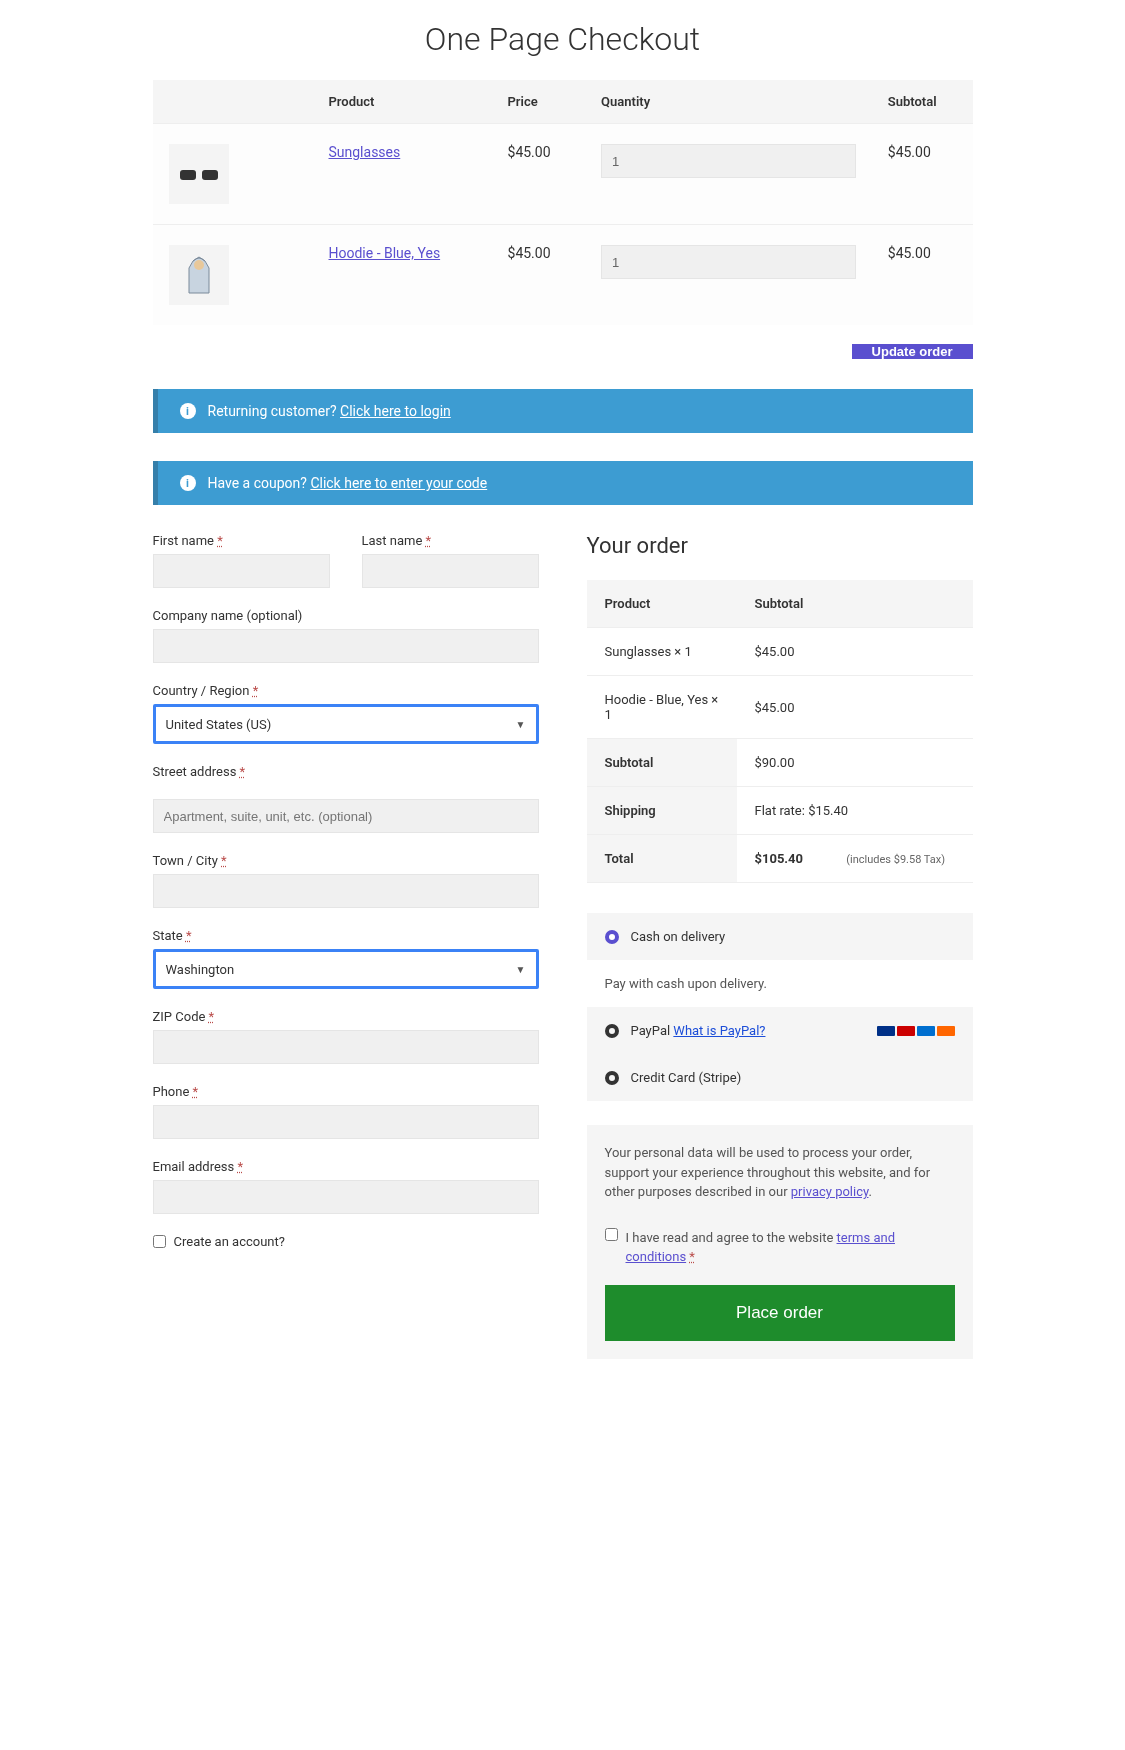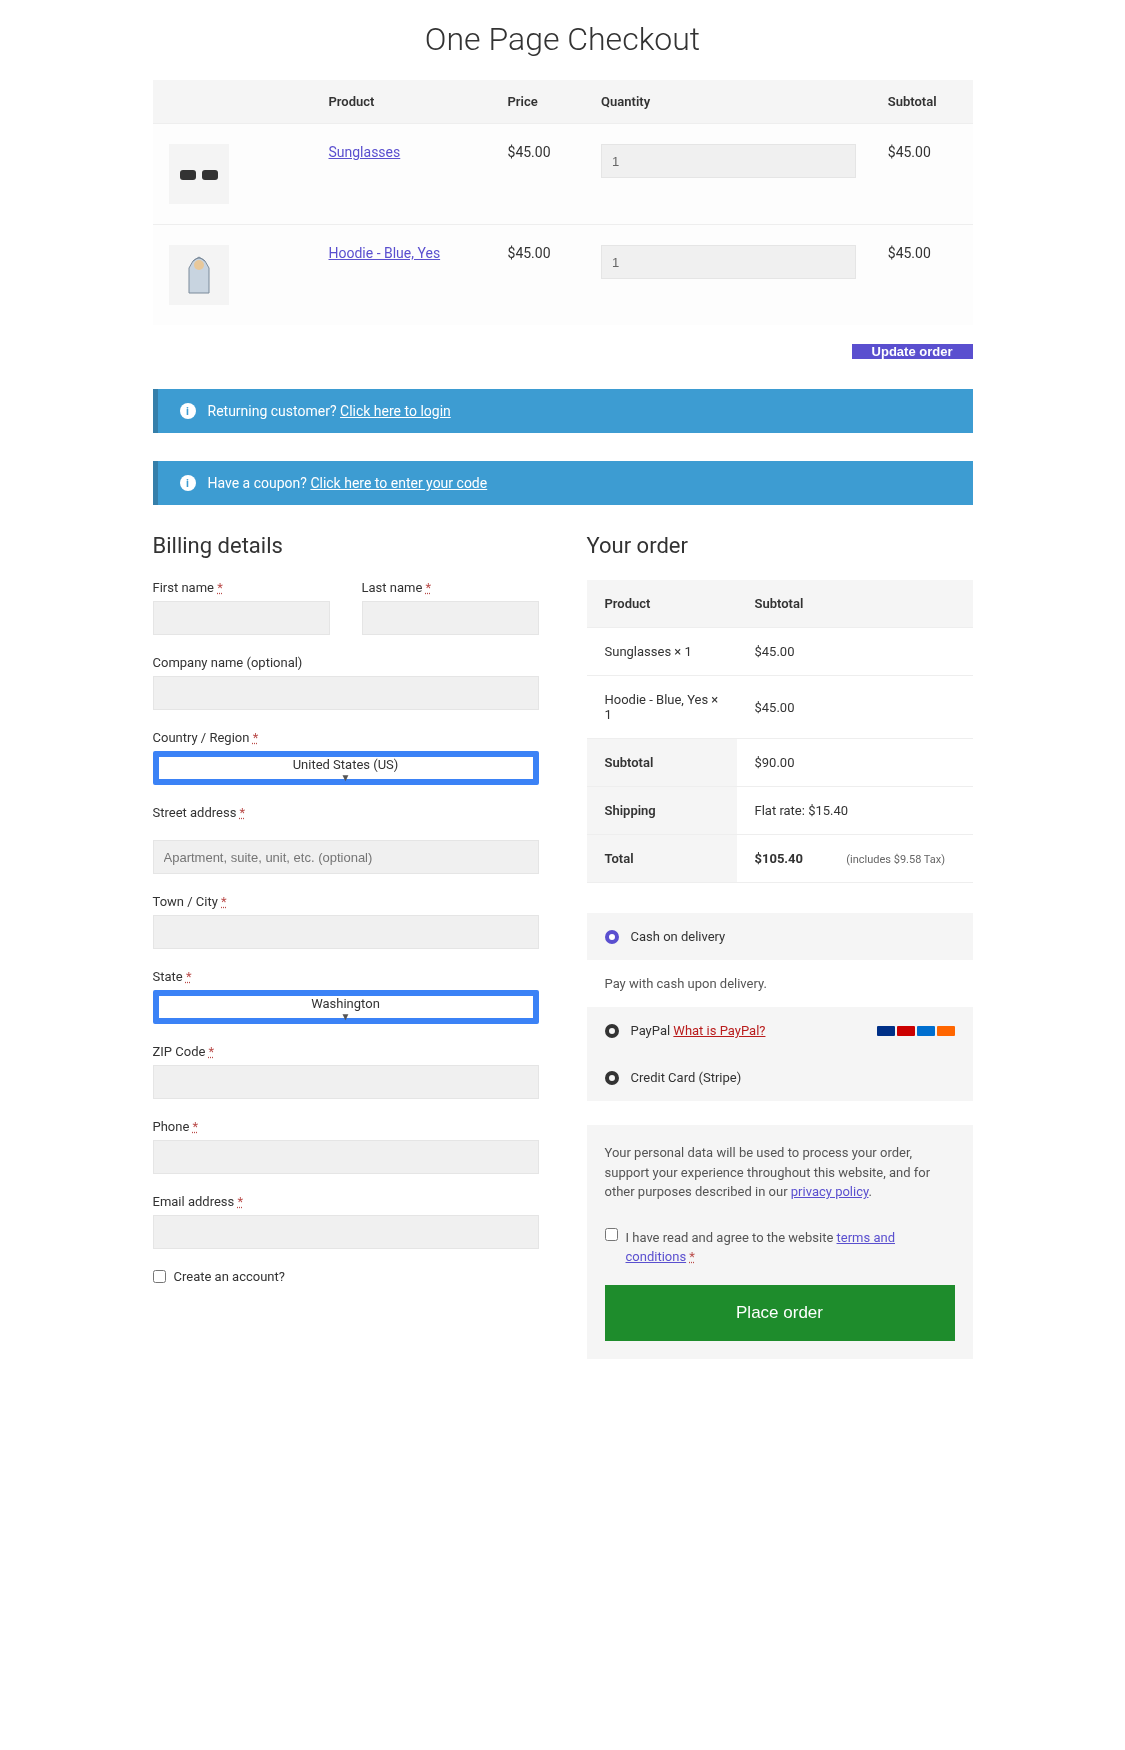--- a/index.html
+++ b/index.html
@@ -34,41 +34,41 @@
   .col-left { flex: 1; }
   .col-right { flex: 1; }
   h2.section { font-weight: 400; font-size: 22px; color: #333; margin-bottom: 22px; }
   
   .form-row { margin-bottom: 20px; }
   .form-row.half { display: flex; gap: 32px; }
   .form-row.half .field { flex: 1; }
   label { display: block; font-size: 13px; color: #333; margin-bottom: 6px; }
   .req { color: #b94a48; text-decoration: underline dotted; }
   input[type=text], input[type=tel], input[type=email] { width: 100%; height: 34px; border: 1px solid #e5e5e5; background: #f0f0f0; padding: 0 10px; font-size: 13px; color: #666; }
-  .select { width: 100%; height: 34px; border: 6px solid #3b82f6; background: #fff; padding: 0 10px; font-size: 13px; color: #333; display: flex; align-items: center; justify-content: space-between; border-radius: 2px; flex-direction: column; }
+  .select { width: 100%; height: 40px; border: 3px solid #3b82f6; background: #fff; padding: 0 10px; font-size: 13px; color: #333; display: flex; align-items: center; justify-content: space-between; border-radius: 2px; }
   .select .caret { color: #555; font-size: 10px; }
   .checkbox-line { display: flex; align-items: center; gap: 8px; font-size: 13px; }
   .checkbox-line input { width: 13px; height: 13px; }
   
   
   .order-table { width: 100%; border-collapse: collapse; }
   .order-table th, .order-table td { padding: 16px 18px; text-align: left; font-size: 13px; border-bottom: 1px solid #eee; }
   .order-table thead th { font-weight: 600; background: #f5f5f5; }
   .order-table .label-cell { background: #f5f5f5; font-weight: 600; width: 150px; }
   .order-table .val-cell { background: #fff; }
   .tax-note { font-size: 11px; color: #666; margin-left: 40px; }
   
   
   .pay-box { background: #f5f5f5; margin-top: 30px; }
   .pay-option { padding: 16px 18px; display: flex; align-items: center; gap: 12px; font-size: 13px; }
   .pay-option.selected .radio { border-color: #5a4fcf; }
   .radio { width: 14px; height: 14px; border-radius: 50%; border: 4px solid #333; display: inline-block; flex-shrink: 0; }
   .radio.on { border: 4px solid #5a4fcf; background: #fff; }
   .pay-desc { background: #fff; padding: 16px 18px; font-size: 13px; color: #555; }
-  .paypal-link { color: #b91c1c; }
+  .paypal-link { color: #1d4ed8; }
   .card-icons { margin-left: auto; display: flex; gap: 2px; align-items: center; }
   .card-icons span { display: inline-block; width: 18px; height: 10px; border-radius: 1px; }
   
   .privacy-box { background: #f5f5f5; padding: 18px; margin-top: 24px; font-size: 13px; color: #555; line-height: 1.5; }
   .privacy-box a { color: #5a4fcf; text-decoration: underline; }
   .terms-line { margin-top: 26px; display: flex; align-items: flex-start; gap: 8px; }
   .place-order { width: 100%; background: #1e8c2c; color: #fff; border: none; font-size: 17px; font-weight: 500; padding: 18px; margin-top: 18px; cursor: pointer; }
 </style>
 </head>
 <body>
@@ -133,21 +133,20 @@
   <div class="info-banner">
     <span class="icon-circle">i</span>
     <span>
       <span>Have a coupon? </span>
       <a href="#">Click here to enter your code</a>
     </span>
   </div>
 
   <div class="cols">
     <div class="col-left">
-      <h2 class="section">Billing details</h2>
 
       <div class="form-row half">
         <div class="field">
           <label><span>First name</span> <span class="req">*</span></label>
           <input type="text" style="">
         </div>
         <div class="field">
           <label><span>Last name</span> <span class="req">*</span></label>
           <input type="text" style="">
         </div>

